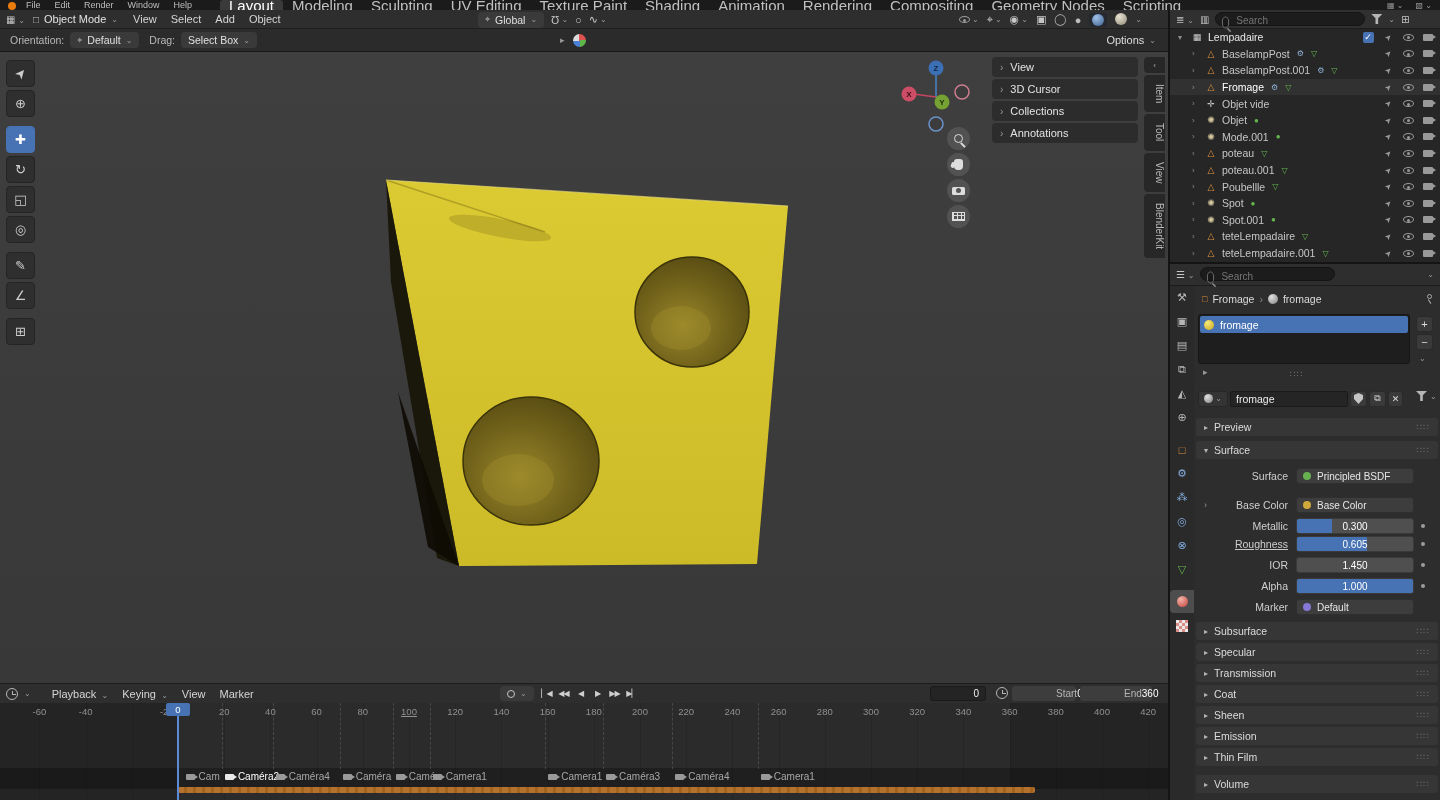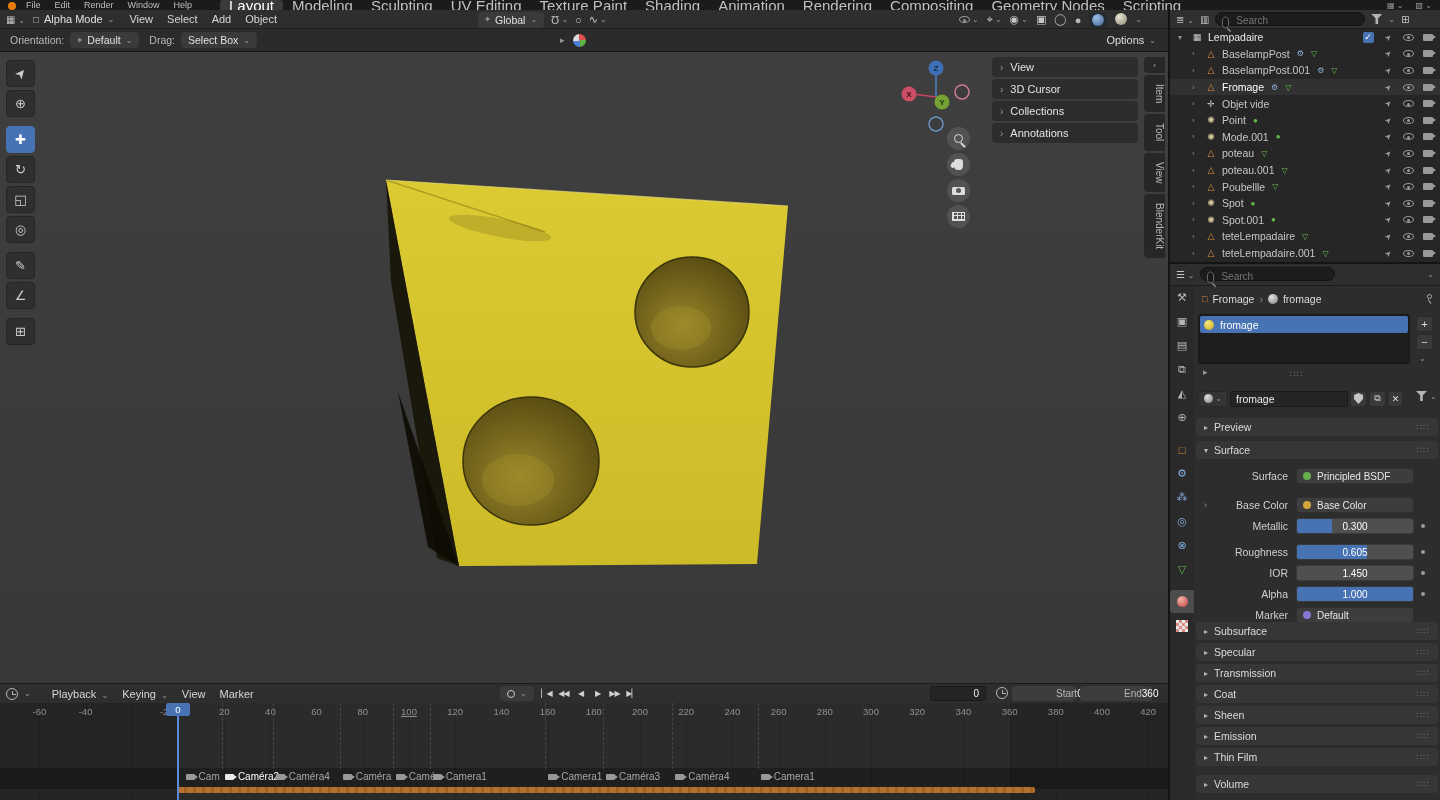--- a/index.html
+++ b/index.html
@@ -205,21 +205,21 @@
     <span>▦ ⌄</span>
     <span>▧ ⌄</span>
   </div>
 </div>
 
 <div id="vp-header">
   <div id="vp-left">
     <span class="ed-icon">▦ <span class="chev">⌄</span></span>
     <span id="mode-group">
       <span style="color:#bdbdbd;font-size:10px;">□</span>
-      <span>Alpha Mode</span>
+      <span>Object Mode</span>
       <span class="chev">⌄</span>
     </span>
     <span id="vp-menus">
         <span class="menu-item">View</span>
         <span class="menu-item">Select</span>
         <span class="menu-item">Add</span>
         <span class="menu-item">Object</span>
       </span>
   </div>
   <div id="vp-center">
@@ -628,21 +628,21 @@
         <span class="ol-rt">
           <span class="i-eye"></span>
         </span>
         <span class="ol-rt">
           <span class="i-cam"></span>
         </span>
       </div>
       <div class="ol-row child">
         <span class="ol-arrow">›</span>
         <span class="ol-icon" style="color: rgb(216, 203, 160);">✺</span>
-        <span class="ol-name">Point</span>
+        <span class="ol-name">Objet</span>
         <span class="ol-extra" style="color: rgb(100, 182, 78);">●</span>
         <span class="ol-spacer"></span>
         <span class="ol-rt">
           <span class="i-ptr">➤</span>
         </span>
         <span class="ol-rt">
           <span class="i-eye"></span>
         </span>
         <span class="ol-rt">
           <span class="i-cam"></span>
@@ -899,21 +899,21 @@
           </div>
         </div>
         <div class="prow" style="margin-top: 5px;">
           <span class="prow-label">Metallic</span>
           <div class="slider">
             <div class="fill" style="width: 30%;"></div>
             <div class="val">0.300</div>
           </div>
           <span class="dec"></span>
         </div>
-        <div class="prow" style="margin-top: 10px;">
+        <div class="prow" style="margin-top: 2px; text-decoration: underline;">
           <span class="prow-label">Roughness</span>
           <div class="slider">
             <div class="fill" style="width: 60.5%;"></div>
             <div class="val">0.605</div>
           </div>
           <span class="dec"></span>
         </div>
         <div class="prow" style="margin-top: 5px;">
           <span class="prow-label">IOR</span>
           <div class="slider">

